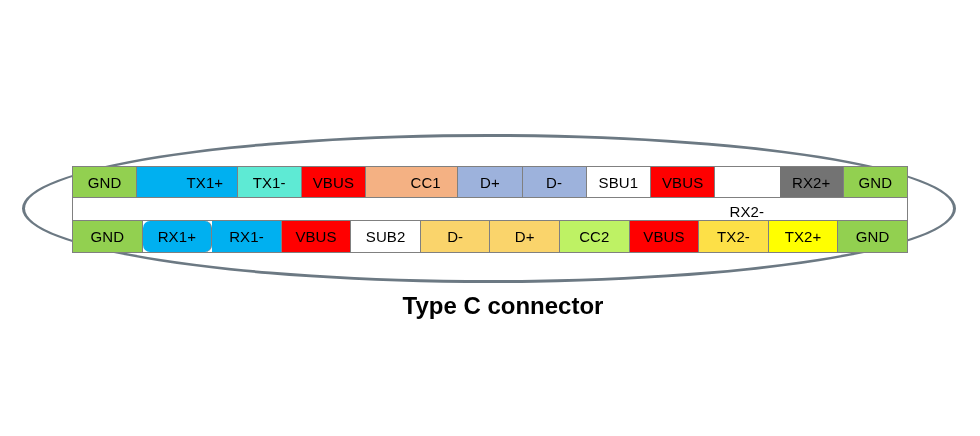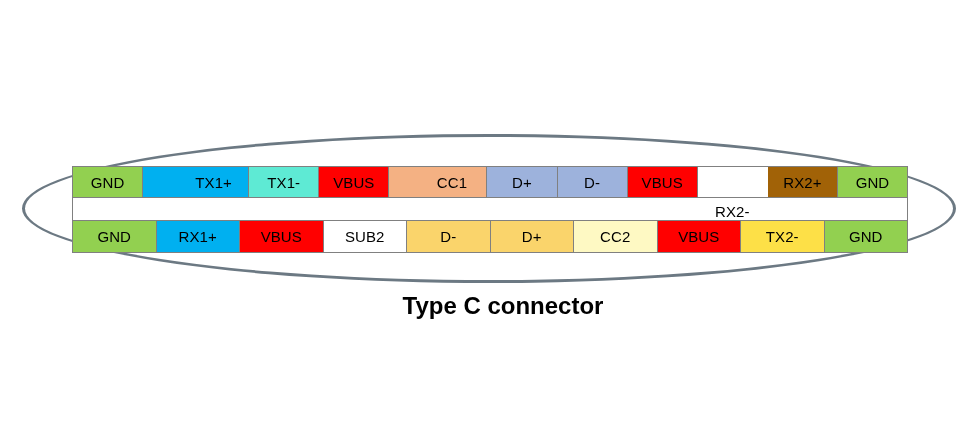--- a/index.html
+++ b/index.html
@@ -112,38 +112,41 @@
   <div class="pin-table">
 
     <div class="pin-row pin-row-top" id="row-top">
         <div class="pin-cell" style="background: rgb(146, 208, 80);">GND</div>
         <div class="pin-cell" style="background: rgb(0, 176, 240); padding-left: 36px;">TX1+</div>
         <div class="pin-cell" style="background: #5eead4;">TX1-</div>
         <div class="pin-cell" style="background: rgb(255, 0, 0);">VBUS</div>
         <div class="pin-cell" style="background: rgb(244, 177, 131); padding-left: 28px;">CC1</div>
         <div class="pin-cell" style="background: rgb(157, 178, 220);">D+</div>
         <div class="pin-cell" style="background: rgb(157, 178, 220);">D-</div>
+        <div class="pin-cell" style="background: rgb(255, 255, 255);">SBU1</div>
         <div class="pin-cell" style="background: rgb(255, 0, 0);">VBUS</div>
         <div class="pin-cell" style="background: rgb(255, 255, 0); margin-top: 44px;">RX2-</div>
-        <div class="pin-cell" style="background: #a16207;">RX2+</div>
+        <div class="pin-cell" style="background: #737373;">RX2+</div>
         <div class="pin-cell" style="background: rgb(146, 208, 80);">GND</div>
       </div>
 
     <div class="pin-row pin-row-gap"></div>
 
     <div class="pin-row pin-row-bottom" id="row-bottom">
         <div class="pin-cell" style="background: rgb(146, 208, 80);">GND</div>
-        <div class="pin-cell" style="background: rgb(0, 176, 240);">RX1+</div>
+        <div class="pin-cell" style="background: rgb(0, 176, 240); border-radius: 7px;">RX1+</div>
+        <div class="pin-cell" style="background: rgb(0, 176, 240);">RX1-</div>
         <div class="pin-cell" style="background: rgb(255, 0, 0);">VBUS</div>
         <div class="pin-cell" style="background: rgb(255, 255, 255);">SUB2</div>
         <div class="pin-cell" style="background: rgb(250, 212, 107);">D-</div>
         <div class="pin-cell" style="background: rgb(250, 212, 107);">D+</div>
-        <div class="pin-cell" style="background: #fef9c3;">CC2</div>
+        <div class="pin-cell" style="background: #bef264;">CC2</div>
         <div class="pin-cell" style="background: rgb(255, 0, 0);">VBUS</div>
         <div class="pin-cell" style="background: #fde047;">TX2-</div>
+        <div class="pin-cell" style="background: rgb(255, 255, 0);">TX2+</div>
         <div class="pin-cell" style="background: rgb(146, 208, 80);">GND</div>
       </div>
 
   </div>
 
   <div class="diagram-caption">Type C connector</div>
 
 </div>
 
 </body></html>

